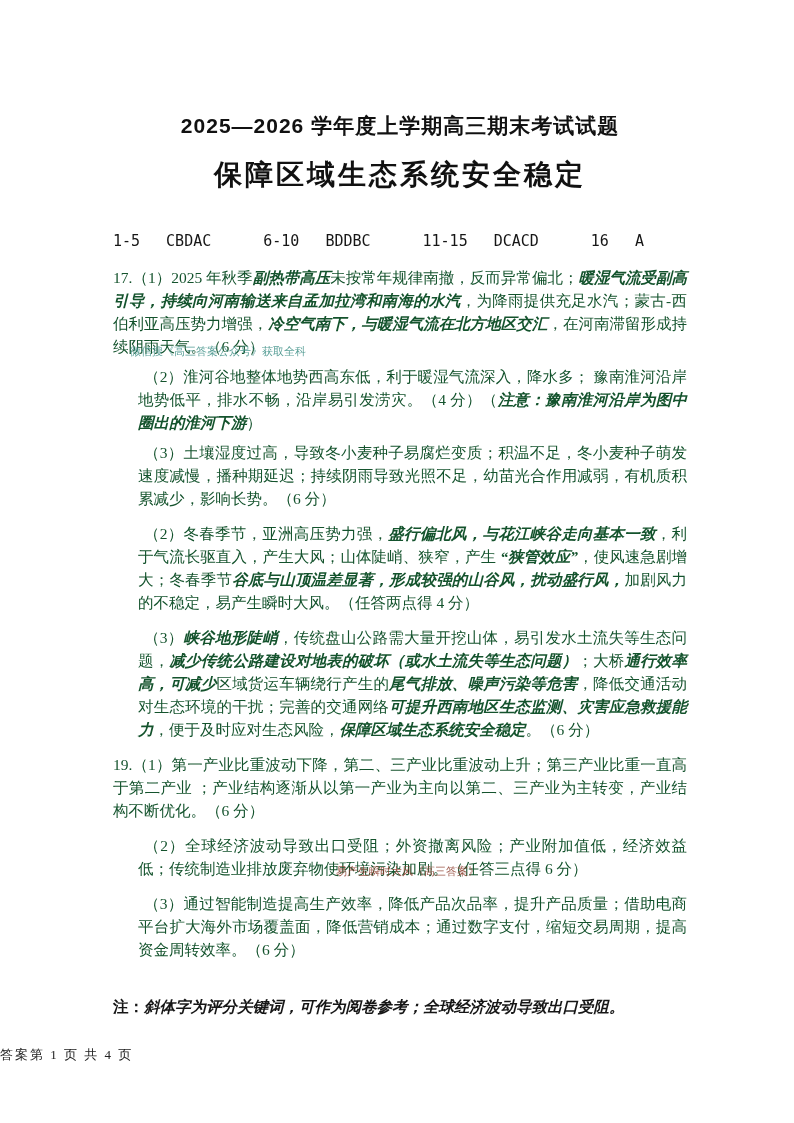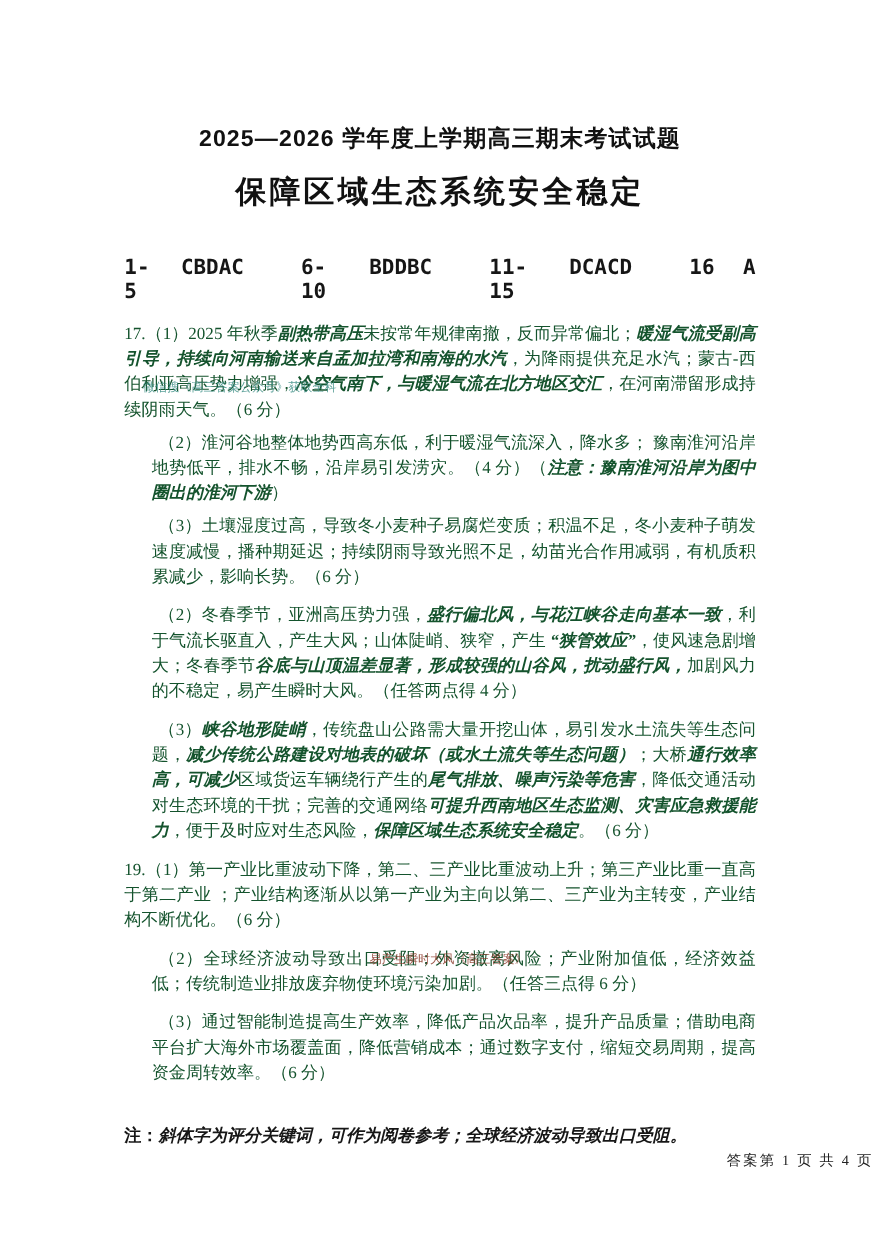--- a/index.html
+++ b/index.html
@@ -40,22 +40,22 @@
     font-weight: bold;
     font-size: 28px;
     letter-spacing: 3px;
     color: #111;
   }
   .answer-key-row {
     display: flex;
     align-items: baseline;
     margin-top: 38px;
     font-family: "DejaVu Sans Mono", "Liberation Mono", monospace;
-    font-size: 19px;
-    font-weight: bold;
+    font-size: 15px;
+    font-weight: normal;
     color: #161616;
   }
   .answer-key-row .group { display: flex; }
   .answer-key-row .range { margin-right: 26px; }
   .answer-key-row .group + .group { margin-left: 52px; }
   .answers-body {
     margin-top: 16px;
   }
   .para {
     margin: 0 0 7px 0;
@@ -81,21 +81,21 @@
     white-space: nowrap;
     font-family: "Liberation Sans", "DejaVu Sans", sans-serif;
     opacity: 0.85;
     pointer-events: none;
   }
   .footer {
     position: absolute;
     left: 0;
     width: 794px;
     top: 1046px;
-    text-align: right;
+    text-align: left;
     font-size: 13px;
     letter-spacing: 2px;
     color: #222;
   }
 </style>
 </head>
 <body>
 
 <div class="page">
   <div class="content">

